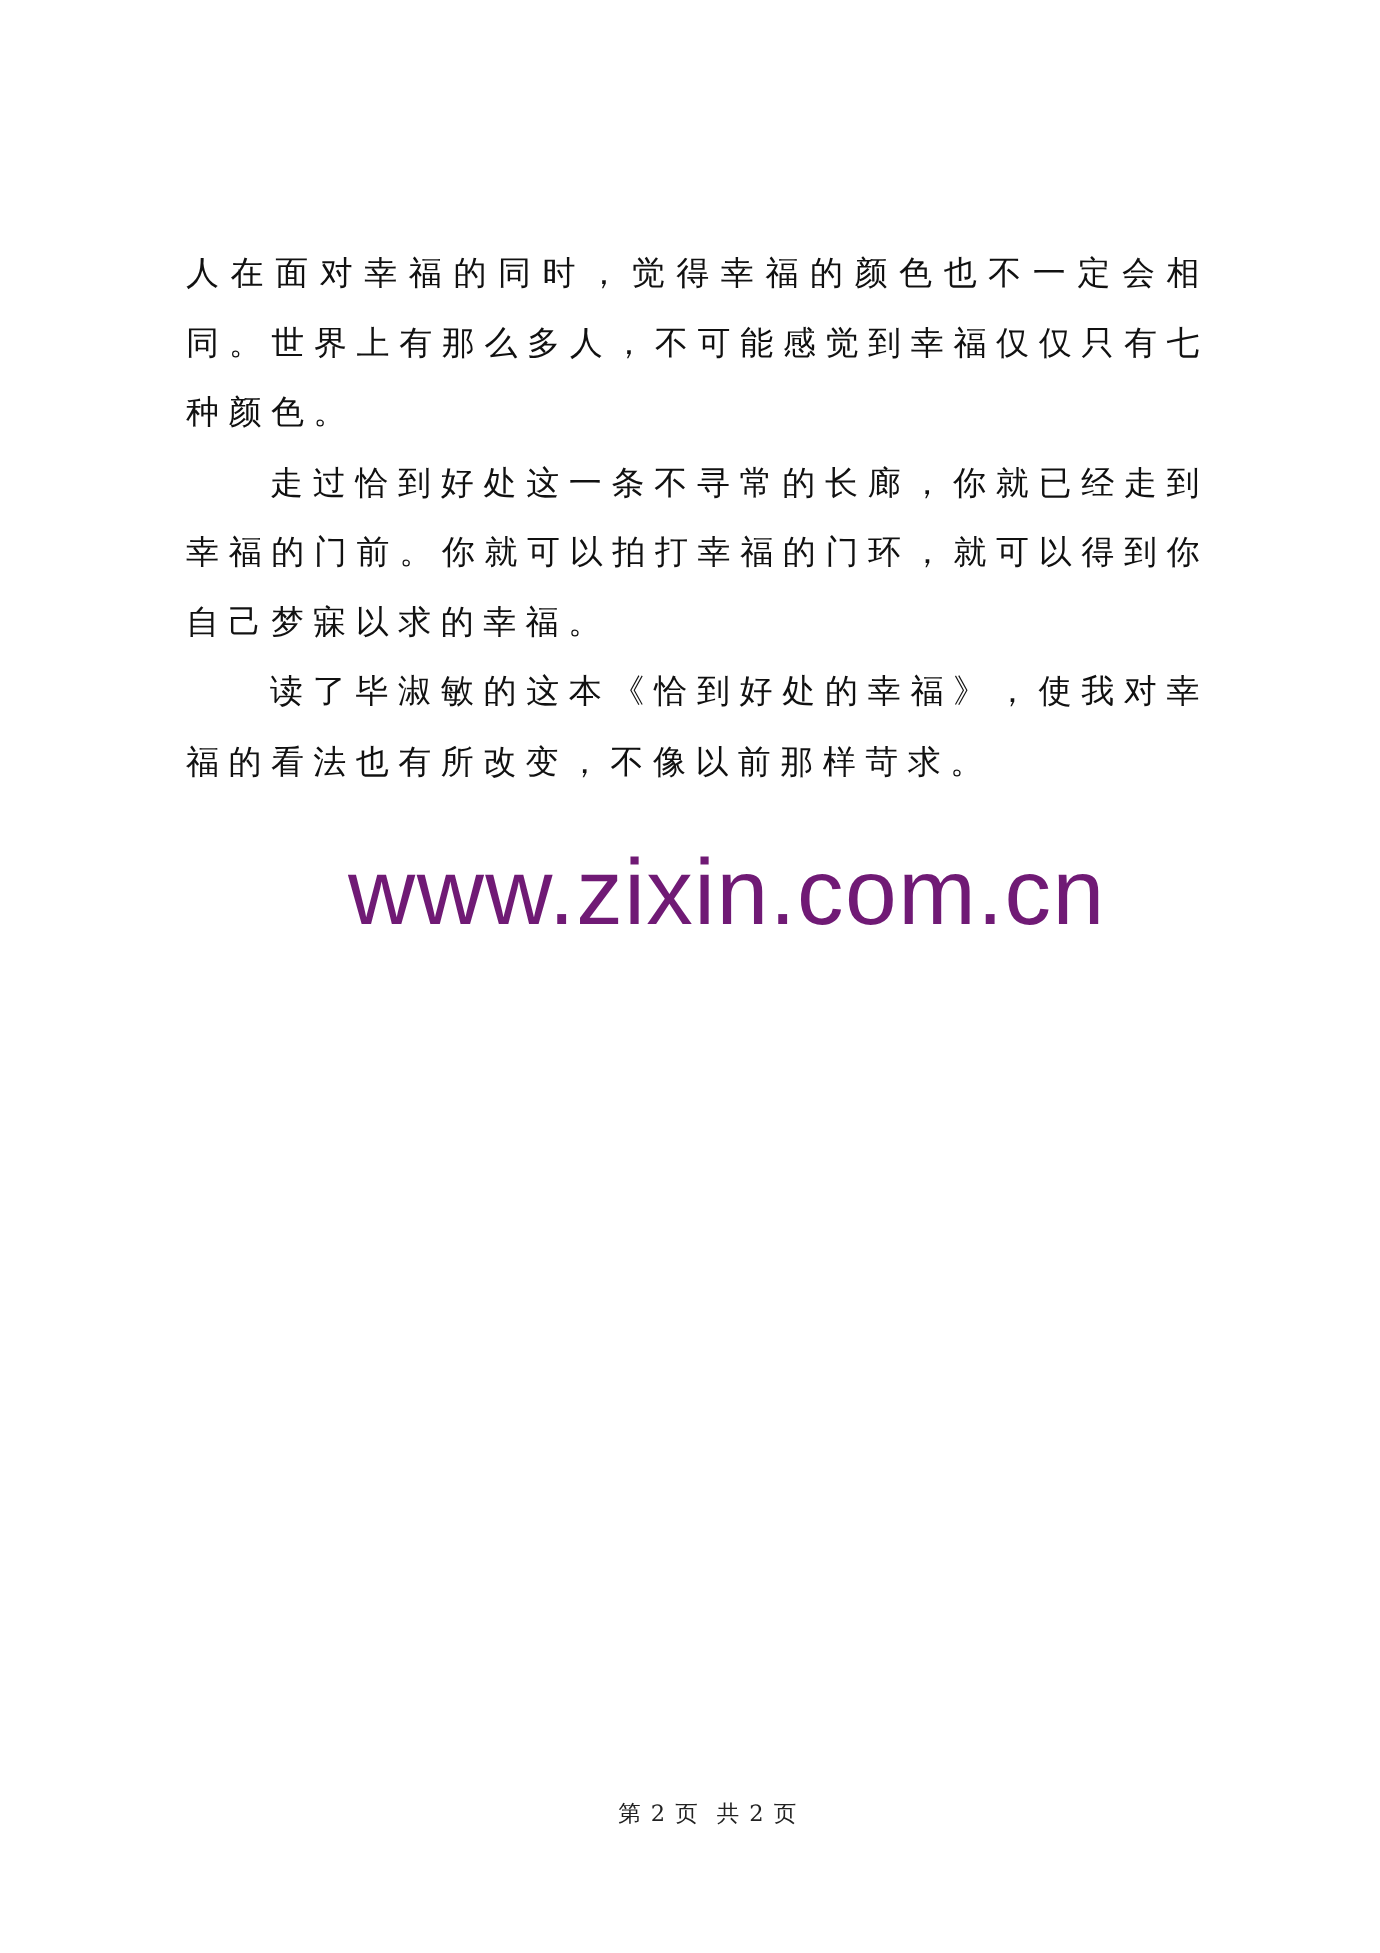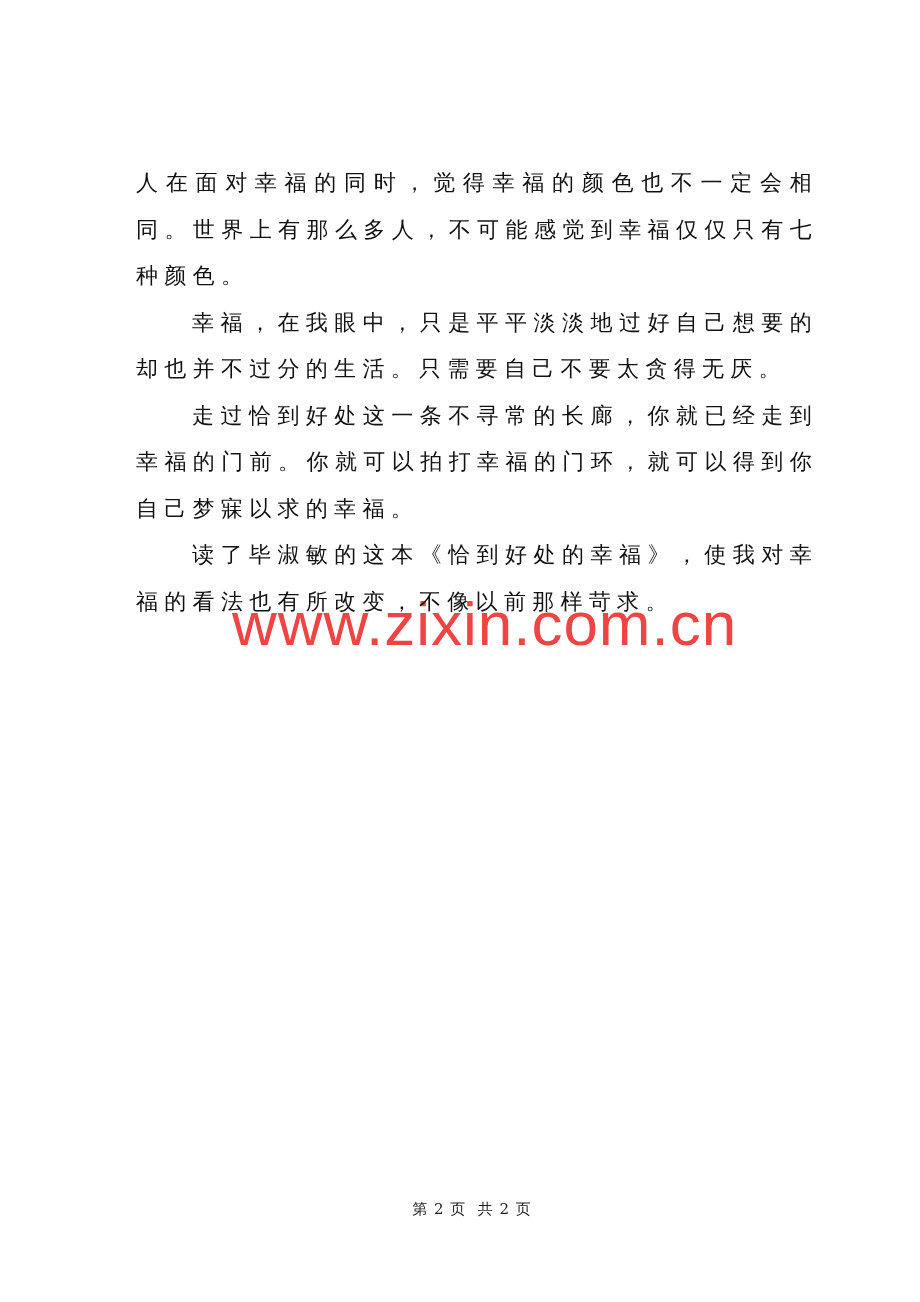--- a/index.html
+++ b/index.html
@@ -17,43 +17,43 @@
   }
   .page {
     position: absolute;
     left: 0; top: 0;
     width: 920px;
     height: 1302px;
     background: #ffffff;
   }
   .content {
     position: absolute;
-    left: 136px;
+    left: 124px;
     top: 160px;
     width: 682px;
   }
   .para {
     margin: 0;
     font-size: 22px;
     line-height: 46.5px;
     letter-spacing: 6.3px;
     text-align: justify;
     text-align-last: left;
     word-break: break-all;
   }
   .para.indent {
     text-indent: 56px;
   }
   .watermark {
     position: absolute;
     left: 232px;
-    top: 588px;
+    top: 560px;
     font-family: "Liberation Sans", "DejaVu Sans", sans-serif;
     font-size: 62px;
-    color: #ef4444;
+    color: #701a75;
     letter-spacing: 1px;
     pointer-events: none;
     z-index: 0;
     white-space: nowrap;
   }
   .content { z-index: 1; }
   .footer {
     position: absolute;
     left: 12px;
     width: 920px;
@@ -67,21 +67,20 @@
 </style>
 </head>
 <body>
 
 <div class="page">
 
   <div class="watermark">www.zixin.com.cn</div>
 
   <div class="content">
     <p class="para">人在面对幸福的同时，觉得幸福的颜色也不一定会相同。世界上有那么多人，不可能感觉到幸福仅仅只有七种颜色。</p>
-    <p class="para indent">幸福，在我眼中，只是平平淡淡地过好自己想要的却也并不过分的生活。只需要自己不要太贪得无厌。</p>
     <p class="para indent">走过恰到好处这一条不寻常的长廊，你就已经走到幸福的门前。你就可以拍打幸福的门环，就可以得到你自己梦寐以求的幸福。</p>
     <p class="para indent">读了毕淑敏的这本《恰到好处的幸福》，使我对幸福的看法也有所改变，不像以前那样苛求。</p>
   </div>
 
   <div class="footer">
     <span>第 2 页  共 2 页</span>
   </div>
 
 </div>
 

